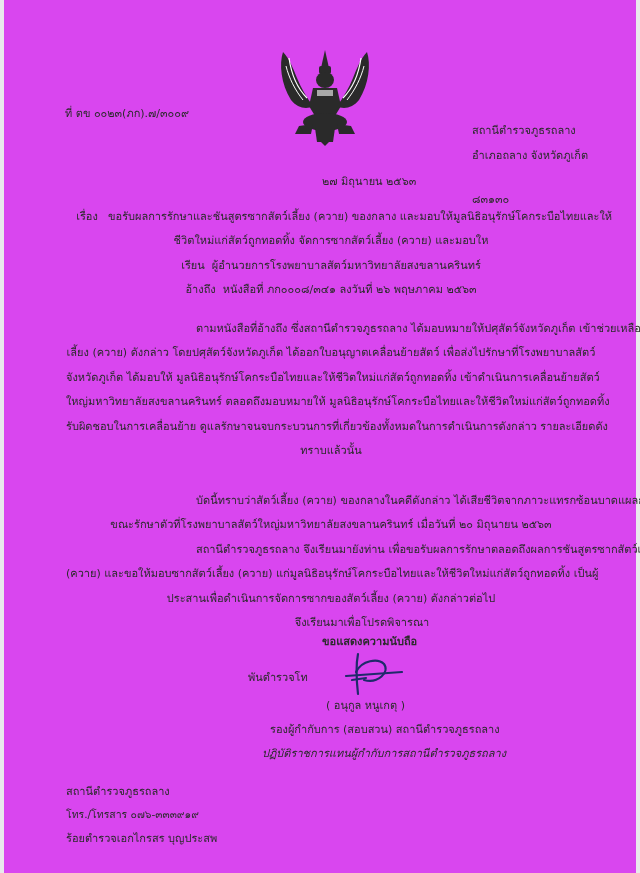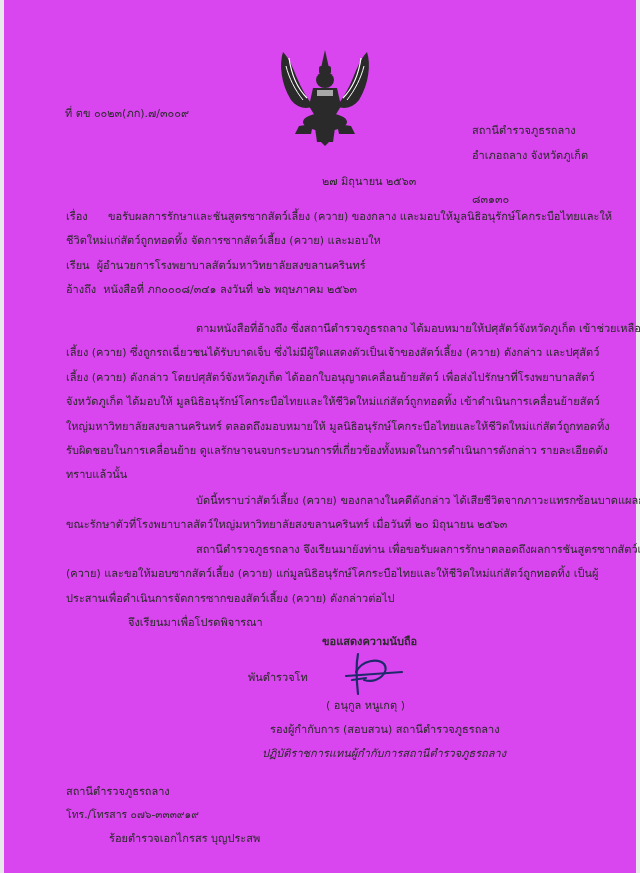--- a/index.html
+++ b/index.html
@@ -32,21 +32,21 @@
     .ref { left: 61px; top: 104px; font-size: 11px; }
     .addr { left: 468px; font-size: 11px; }
     .date { left: 318px; top: 172px; font-size: 11px; }
     .body-block {
       position: absolute;
       left: 62px;
       width: 530px;
       font-size: 11px;
       line-height: 24.4px;
     }
-    .line { white-space: nowrap; height: 24.4px; overflow: visible; }
+    .line { white-space: nowrap; height: 24.4px; overflow: visible; text-align: center; }
     .label { display: inline-block; width: 42px; }
     .indent { padding-left: 130px; }
     .indent2 { padding-left: 62px; }
     .center { position: absolute; white-space: nowrap; font-size: 11px; }
     .signature {
       position: absolute;
       left: 338px;
       top: 650px;
       width: 70px;
       height: 48px;
@@ -100,21 +100,20 @@
     <div class="line">
       <span>เรียน</span>&nbsp;&nbsp;<span>ผู้อำนวยการโรงพยาบาลสัตว์มหาวิทยาลัยสงขลานครินทร์</span>
     </div>
     <div class="line">
       <span>อ้างถึง</span>&nbsp;&nbsp;<span>หนังสือที่ ภก๐๐๐๘/๓๔๑ ลงวันที่ ๒๖ พฤษภาคม ๒๕๖๓</span>
     </div>
   </div>
 
   <div class="body-block" style="top:317px;">
     <div class="line indent">ตามหนังสือที่อ้างถึง ซึ่งสถานีตำรวจภูธรถลาง ได้มอบหมายให้ปศุสัตว์จังหวัดภูเก็ต เข้าช่วยเหลือสัตว์</div>
-    <div class="line">เลี้ยง (ควาย) ซึ่งถูกรถเฉี่ยวชนได้รับบาดเจ็บ ซึ่งไม่มีผู้ใดแสดงตัวเป็นเจ้าของสัตว์เลี้ยง (ควาย) ดังกล่าว และปศุสัตว์</div>
     <div class="line">เลี้ยง (ควาย) ดังกล่าว โดยปศุสัตว์จังหวัดภูเก็ต ได้ออกใบอนุญาตเคลื่อนย้ายสัตว์ เพื่อส่งไปรักษาที่โรงพยาบาลสัตว์</div>
     <div class="line">จังหวัดภูเก็ต ได้มอบให้ มูลนิธิอนุรักษ์โคกระบือไทยและให้ชีวิตใหม่แก่สัตว์ถูกทอดทิ้ง เข้าดำเนินการเคลื่อนย้ายสัตว์</div>
     <div class="line">ใหญ่มหาวิทยาลัยสงขลานครินทร์ ตลอดถึงมอบหมายให้ มูลนิธิอนุรักษ์โคกระบือไทยและให้ชีวิตใหม่แก่สัตว์ถูกทอดทิ้ง</div>
     <div class="line">รับผิดชอบในการเคลื่อนย้าย ดูแลรักษาจนจบกระบวนการที่เกี่ยวข้องทั้งหมดในการดำเนินการดังกล่าว รายละเอียดดัง</div>
     <div class="line">ทราบแล้วนั้น</div>
   </div>
 
   <div class="body-block" style="top:489px;">
     <div class="line indent">บัดนี้ทราบว่าสัตว์เลี้ยง (ควาย) ของกลางในคดีดังกล่าว ได้เสียชีวิตจากภาวะแทรกซ้อนบาดแผลกดทับ</div>
     <div class="line">ขณะรักษาตัวที่โรงพยาบาลสัตว์ใหญ่มหาวิทยาลัยสงขลานครินทร์ เมื่อวันที่ ๒๐ มิถุนายน ๒๕๖๓</div>
@@ -137,15 +136,15 @@
       <path d="M14,22 C20,10 36,8 42,14 C48,22 36,34 22,30"></path>
       <path d="M10,30 L24,28"></path>
     </g>
   </svg>
   <div class="center" style="left:322px; top:696px;">( อนุกูล   หนูเกตุ )</div>
   <div class="center" style="left:266px; top:720px;">รองผู้กำกับการ (สอบสวน) สถานีตำรวจภูธรถลาง</div>
   <div class="center" style="left:258px; top:744px;font-style:italic;">ปฏิบัติราชการแทนผู้กำกับการสถานีตำรวจภูธรถลาง</div>
 
   <div class="abs" style="left:62px; top:782px; font-size:11px;">สถานีตำรวจภูธรถลาง</div>
   <div class="abs" style="left:62px; top:806px; font-size:10.5px;">โทร./โทรสาร ๐๗๖-๓๓๓๙๑๙</div>
-  <div class="abs" style="left:62px; top:829px; font-size:11px;margin-left:43px;">ร้อยตำรวจเอกไกรสร บุญประสพ</div>
+  <div class="abs" style="left:62px; top:829px; font-size:11px;">ร้อยตำรวจเอกไกรสร บุญประสพ</div>
 
 </div>
 
 </body></html>

